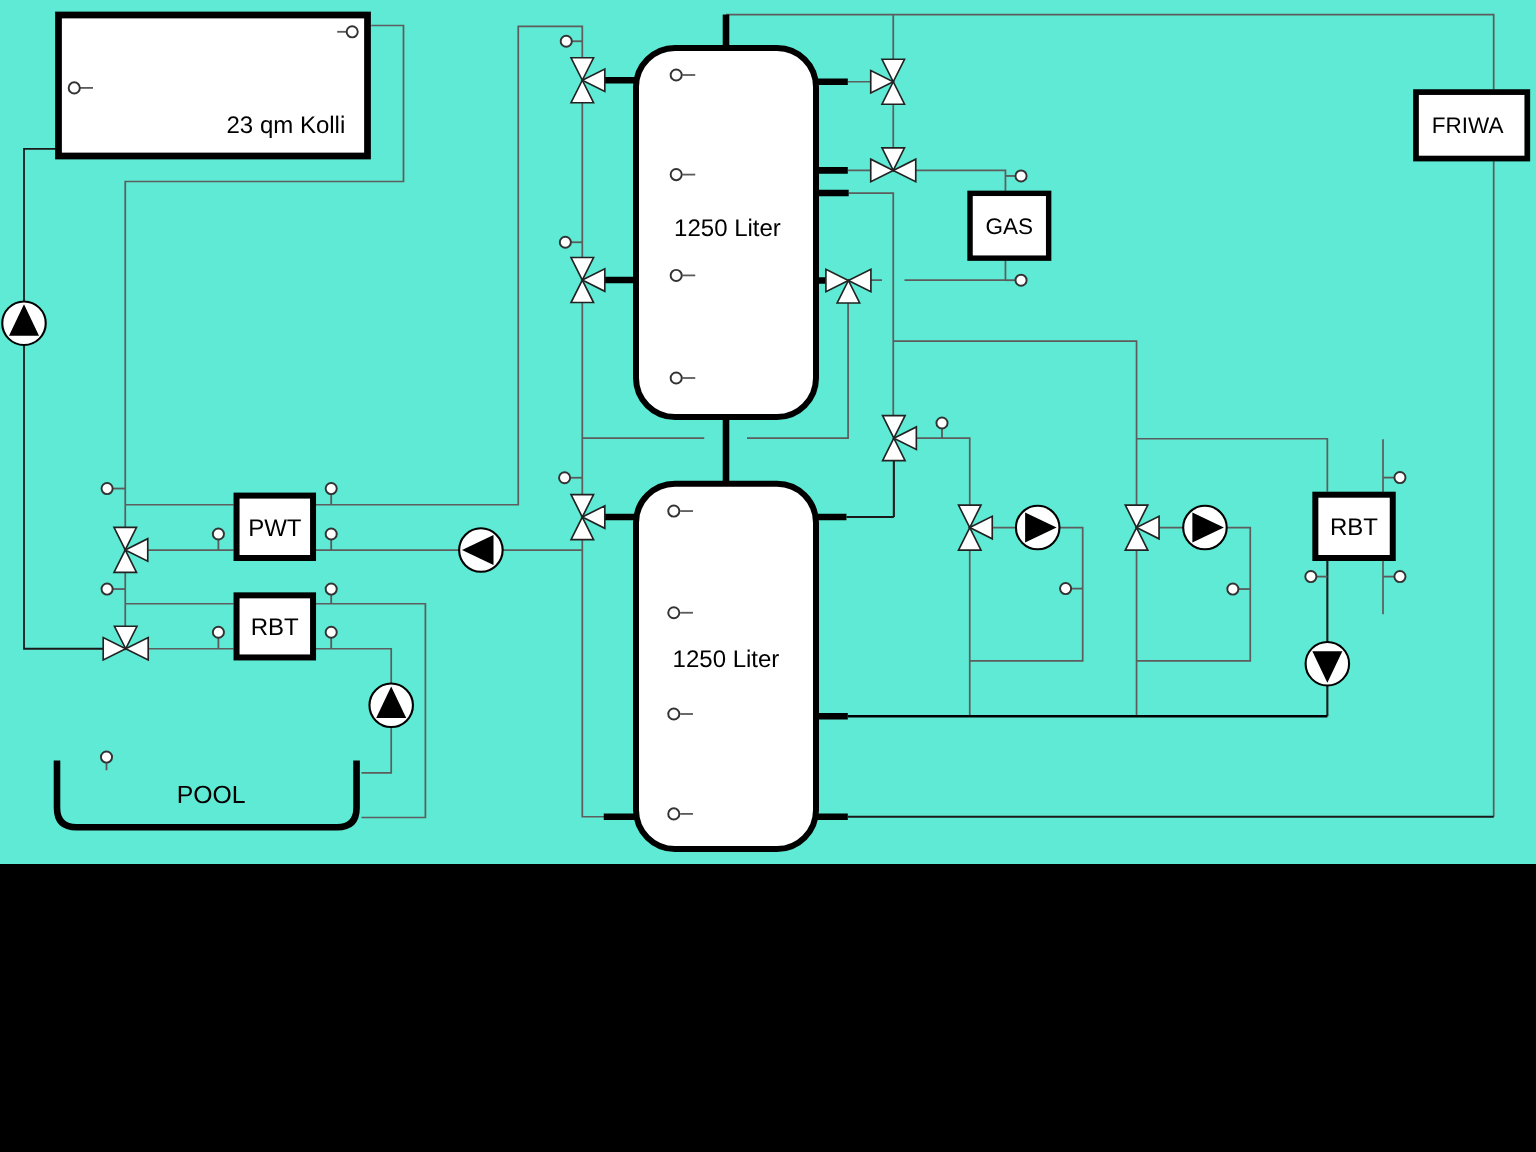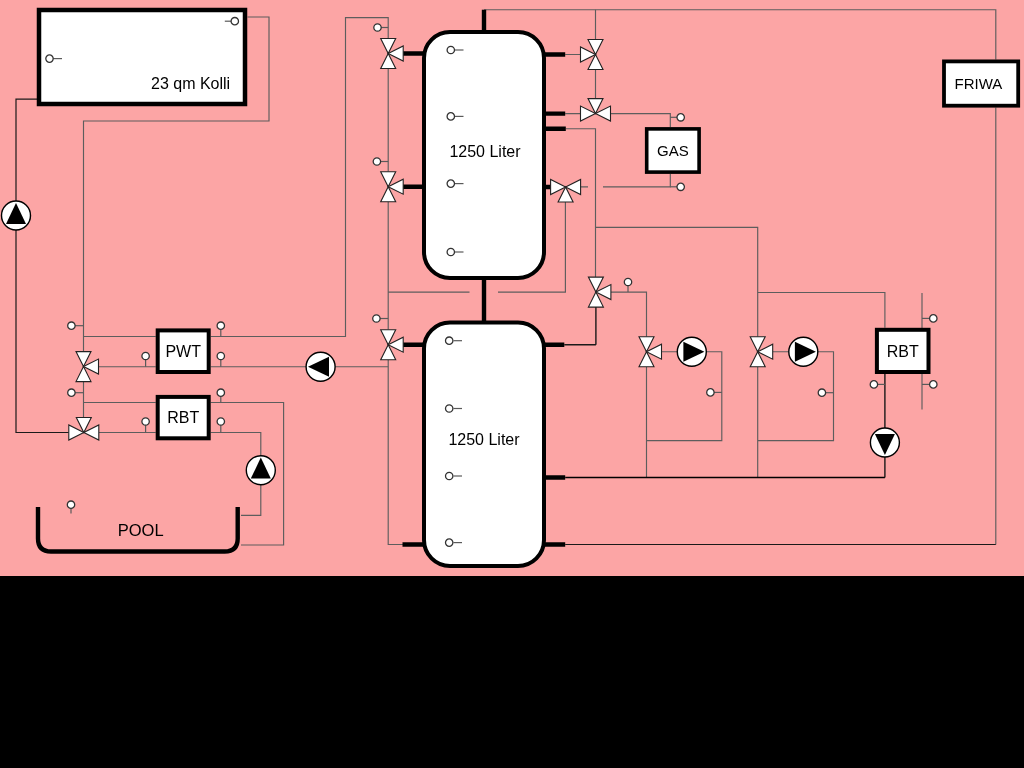--- a/index.html
+++ b/index.html
@@ -1,16 +1,16 @@
 <!DOCTYPE html>
 <html><head>
 <meta charset="utf-8">
 <style>
 html,body{margin:0;padding:0;background:#000;}
-.page{position:relative;width:1024px;height:768px;background:#fca5a5;overflow:hidden;}
+.page{position:relative;width:1024px;height:768px;background:#5eead4;overflow:hidden;}
 </style>
 </head>
 <body>
 <div class="page">
 <svg width="1024" height="768" viewBox="0 0 1024 768" font-family="Liberation Sans, sans-serif" fill="none">
 <defs>
 <path id="triT" d="M -7.5 -15 L 7.5 -15 L 0 0 Z"></path>
 <path id="triB" d="M -7.5 15 L 7.5 15 L 0 0 Z"></path>
 <path id="triL" d="M -15 -7.5 L -15 7.5 L 0 0 Z"></path>
 <path id="triR" d="M 15 -7.5 L 15 7.5 L 0 0 Z"></path>

